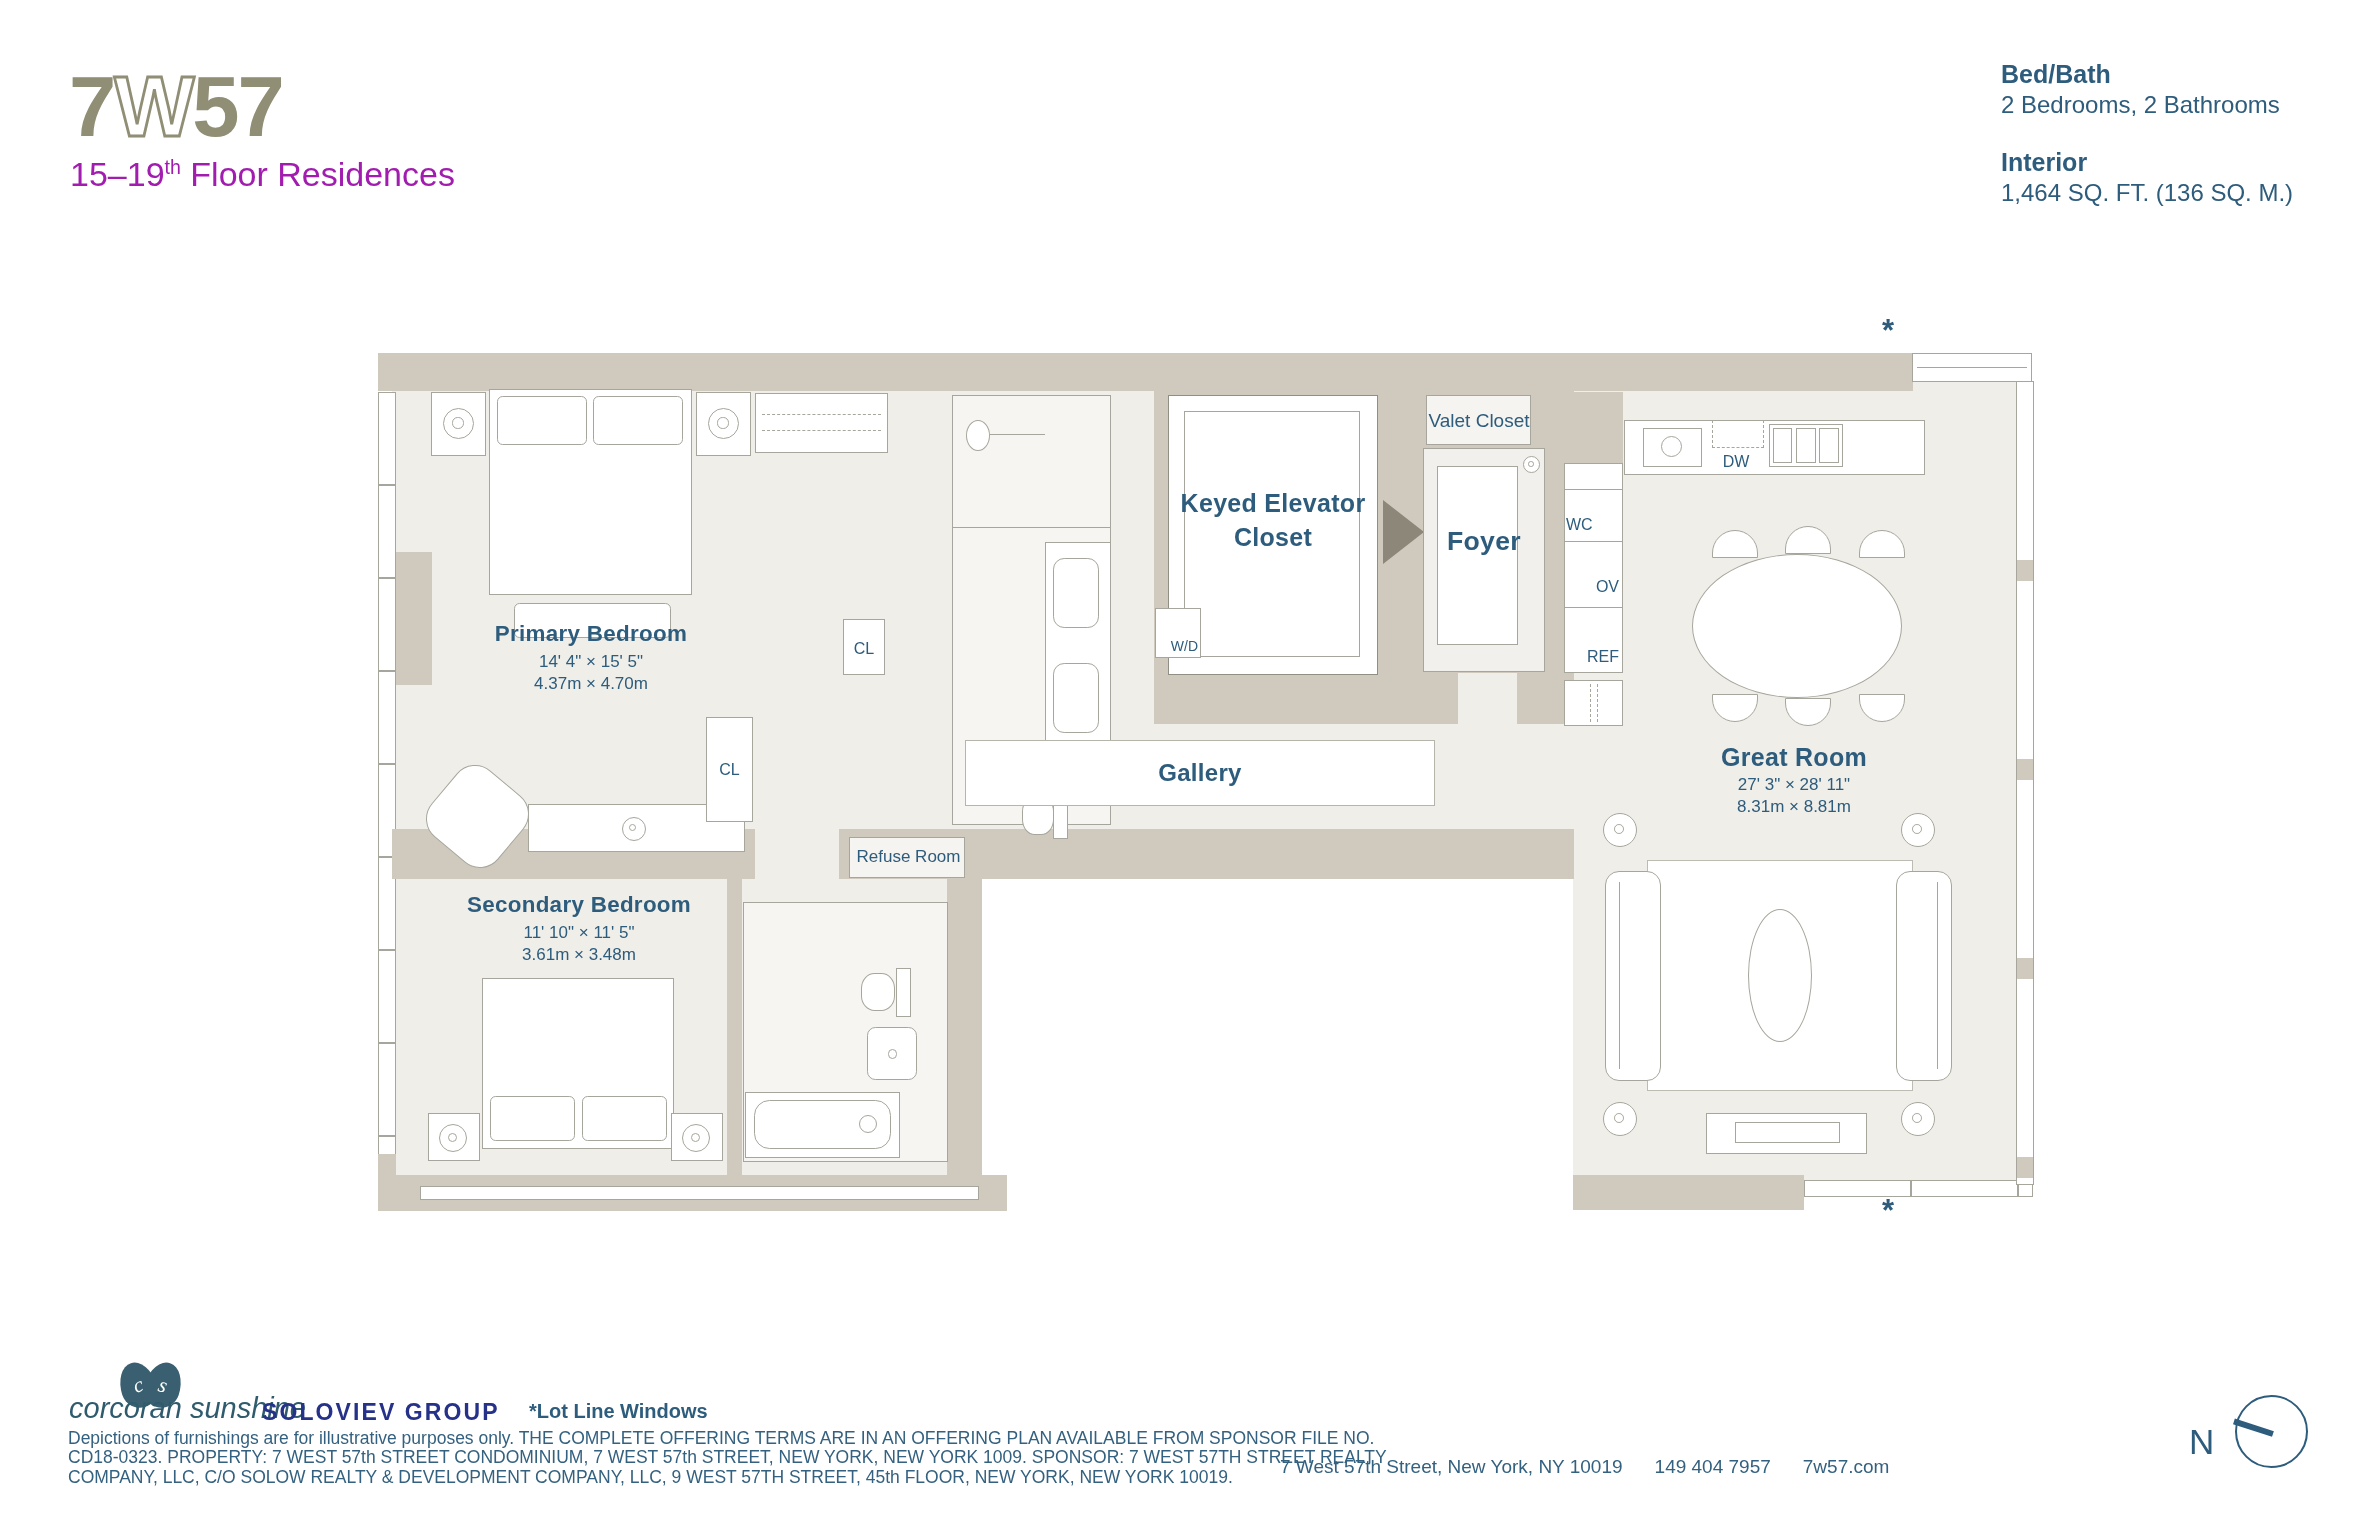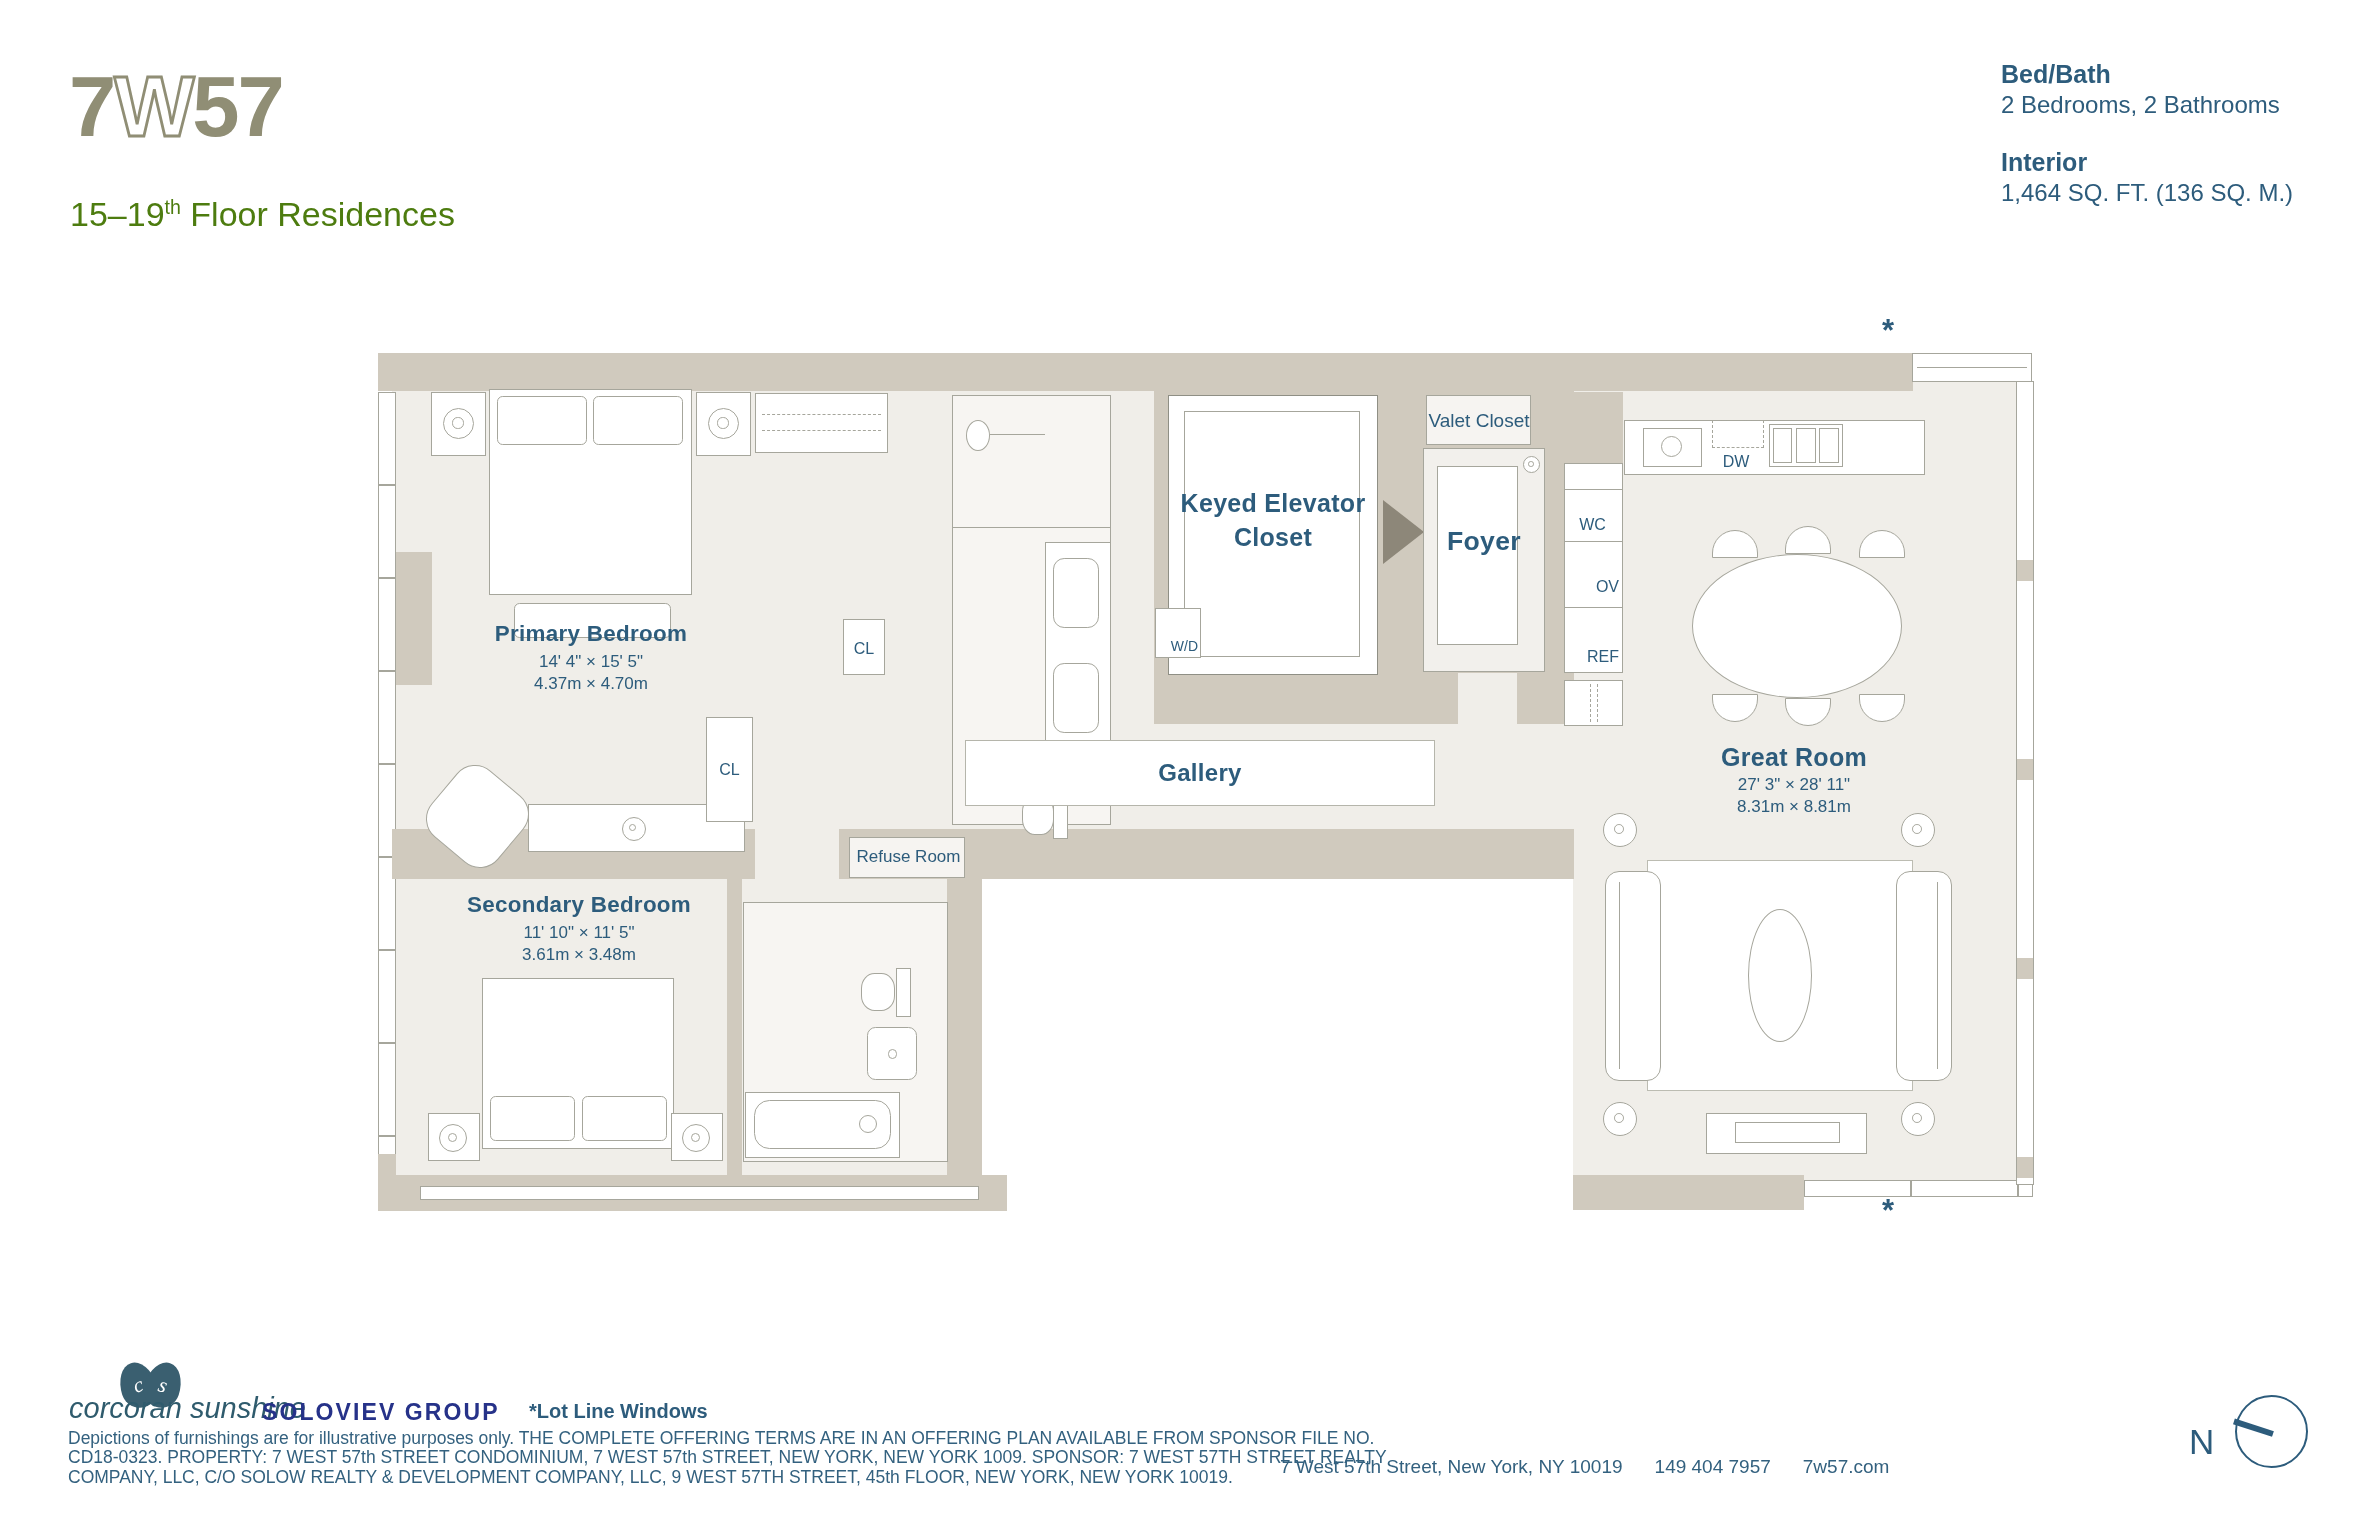--- a/index.html
+++ b/index.html
@@ -13,21 +13,21 @@
   .lbl{position:absolute;color:#2d5c7c;text-align:center;}
   .roomname{font-weight:bold;font-size:22.4px;letter-spacing:0.3px;}
   .dims{font-size:17px;}
   .smalllbl{font-size:16px;color:#2d5c7c;position:absolute;}
   .ring{position:absolute;border:1.4px solid #a6a69c;border-radius:50%;background:#fff;box-sizing:border-box;}
   .dot{position:absolute;border:1.4px solid #a6a69c;border-radius:50%;background:#fff;box-sizing:border-box;}
   .win-v{position:absolute;background:#fff;border:1.4px solid #a6a69c;box-sizing:border-box;}
   .hline{position:absolute;background:#a6a69c;}
   .logo{font-weight:bold;font-size:85px;letter-spacing:-2.1px;color:#908e75;line-height:1;}
   .logo .w-outline{color:#ffffff;-webkit-text-stroke:2.8px #908e75;}
-  .subtitle{font-size:34px;color:#4d7c0f;margin-top:40px;}
+  .subtitle{font-size:34px;color:#a21caf;}
   .subtitle sup{font-size:19.6px;}
   .infolabel{font-size:25px;font-weight:bold;color:#2d5c7c;}
   .infovalue{font-size:24px;color:#2d5c7c;}
   .dashline{position:absolute;border-top:1.4px dashed #a6a69c;}
   .vdash{position:absolute;border-left:1.4px dashed #a6a69c;}
 </style>
 </head>
 <body>
 
 <div class="abs logo" style="left:69px;top:64px;"><span>7</span><span class="w-outline">W</span><span>57</span></div>
@@ -126,21 +126,21 @@
 <div class="floor" style="left:1458px;top:673px;width:59px;height:52px;"></div>
 
 <div class="box" style="left:1155px;top:608px;width:46px;height:50px;"></div>
 <div class="smalllbl" style="left:1155px;top:638px;width:43px;text-align:right;font-size:14px;">W/D</div>
 
 <div class="box" style="left:1564px;top:463px;width:59px;height:210px;">
   <div class="hline" style="left:0;top:24.5px;width:57px;height:1.4px;"></div>
   <div class="hline" style="left:0;top:77px;width:57px;height:1.4px;"></div>
   <div class="hline" style="left:0;top:143px;width:57px;height:1.4px;"></div>
 </div>
-<div class="smalllbl" style="left:1566px;top:516px;width:53px;text-align:center;">WC</div>
+<div class="smalllbl" style="left:1566px;top:516px;width:53px;text-align:left;">WC</div>
 <div class="smalllbl" style="left:1566px;top:578px;width:53px;text-align:right;">OV</div>
 <div class="smalllbl" style="left:1566px;top:648px;width:53px;text-align:right;">REF</div>
 <div class="box" style="left:1564px;top:680px;width:59px;height:46px;">
   <div class="vdash" style="left:25px;top:2.8px;height:38px;"></div>
   <div class="vdash" style="left:32px;top:2.8px;height:38px;"></div>
 </div>
 <div class="box" style="left:1624px;top:420px;width:301px;height:55px;">
   <div class="box" style="left:18px;top:7px;width:59px;height:39px;"></div>
   <div class="ring" style="left:36px;top:15.4px;width:21px;height:21px;"></div>
   <div class="abs" style="left:87px;top:-1.4px;width:52px;height:28px;border:1.4px dashed #a6a69c;box-sizing:border-box;"></div>

